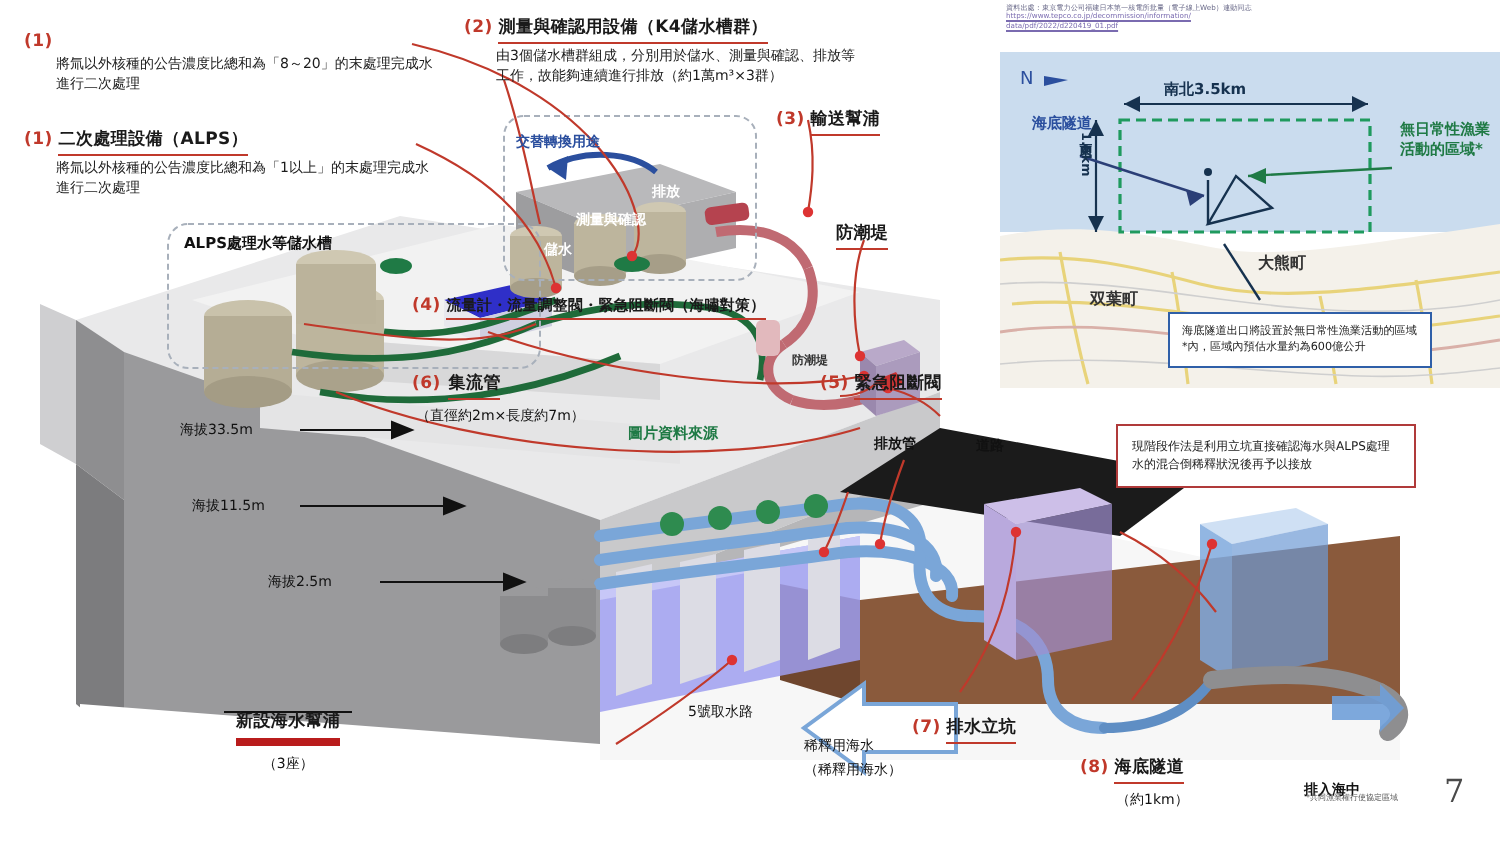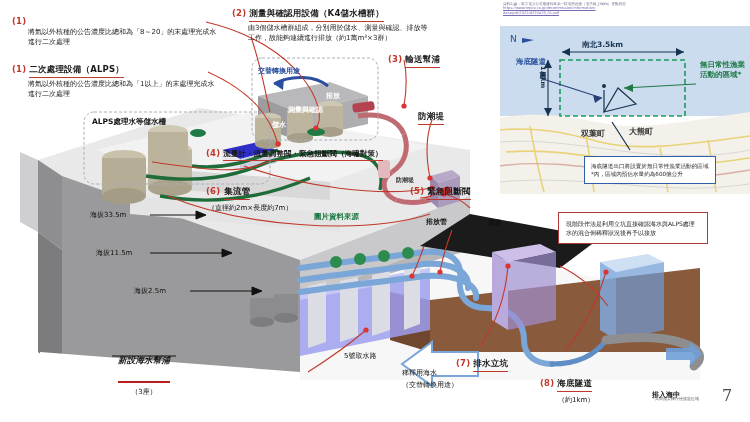--- a/index.html
+++ b/index.html
@@ -351,44 +351,44 @@
   </div>
   <div class="abs lbl" style="left:396px;top:176px;font-size:6px;color:#333;">防潮堤</div>
 
   <div class="abs lbl" style="left:92px;top:117px;font-size:7.5px;">ALPS處理水等儲水槽</div>
   <div class="abs lbl-blue" style="left:258px;top:66px;">交替轉換用途</div>
   <div class="abs lbl-w" style="left:299px;top:91px;margin-left:27px;">排放</div>
   <div class="abs lbl-w" style="left:272px;top:103px;margin-top:17px;">儲水</div>
   <div class="abs lbl-w" style="left:288px;top:105px;">測量與確認</div>
 
   <div class="abs lbl-green" style="left:314px;top:212px;">圖片資料來源</div>
-  <div class="abs lbl" style="left:426px;top:217px;">排放管</div>
+  <div class="abs lbl" style="left:437px;top:217px;">排放管</div>
   <div class="abs lbl" style="left:488px;top:218px;">道路</div>
   <div class="abs lbl" style="left:344px;top:351px;font-weight:normal;">5號取水路</div>
   <div class="abs lbl" style="left:652px;top:363px;margin-top:27px;">排入海中</div>
 
   <div class="abs lbl" style="left:90px;top:210px;font-weight:normal;">海拔33.5m</div>
   <div class="abs lbl" style="left:96px;top:248px;font-weight:normal;">海拔11.5m</div>
   <div class="abs lbl" style="left:134px;top:286px;font-weight:normal;">海拔2.5m</div>
 
   <div class="abs" style="left:118px;top:348px;">
-    <div class="hdl" style="border-bottom:2px solid #b91c1c;padding-bottom:14px;display:inline-block;font-style:italic;">新設海水幫浦</div>
+    <div class="hdl" style="border-bottom:4px solid #b91c1c;padding-bottom:2px;display:inline-block;">新設海水幫浦</div>
     <div class="lbl" style="margin-top:4px;text-align:center;font-weight:normal;">（3座）</div>
   </div>
 
   <div class="abs" style="left:402px;top:368px;">
     <div class="lbl" style="font-weight:normal;">稀釋用海水</div>
-    <div class="lbl" style="margin-top:2px;font-weight:normal;">（交替轉換用途）</div>
+    <div class="lbl" style="margin-top:2px;font-weight:normal;">（稀釋用海水）</div>
   </div>
 
   <div class="abs lbl-blue" style="left:516px;top:57px;font-size:7.5px;">海底隧道</div>
   <div class="abs lbl" style="left:582px;top:40px;color:#16324f;font-size:7.5px;">南北3.5km</div>
   <div class="abs lbl" style="left:538px;top:66px;color:#16324f;font-size:6.4px;writing-mode:vertical-rl;">東西1.5km</div>
   <div class="abs lbl-green" style="left:700px;top:60px;width:48px;white-space:normal;line-height:1.35;">無日常性漁業活動的區域*</div>
-  <div class="abs lbl" style="left:545px;top:128px;color:#333;font-size:8px;margin-left:36px;">双葉町</div>
+  <div class="abs lbl" style="left:545px;top:144px;color:#333;font-size:8px;">双葉町</div>
   <div class="abs lbl" style="left:629px;top:126px;color:#333;font-size:8px;text-align:center;">大熊町</div>
   <div class="abs" style="left:653px;top:396px;font-size:4px;color:#555;white-space:nowrap;">*共同漁業權行使協定區域</div>
 
   <div class="panel panel-blue" style="left:584px;top:156px;width:132px;padding:5px 6px;">
     <div class="body-txt" style="font-size:5.6px;line-height:1.45;">海底隧道出口將設置於無日常性漁業活動的區域*內，區域內預估水量約為600億公升</div>
   </div>
 
   <div class="panel panel-red" style="left:558px;top:212px;width:150px;padding:6px 7px;">
     <div class="body-txt" style="font-size:6px;line-height:1.5;">現階段作法是利用立坑直接確認海水與ALPS處理水的混合倒稀釋狀況後再予以接放</div>
   </div>

